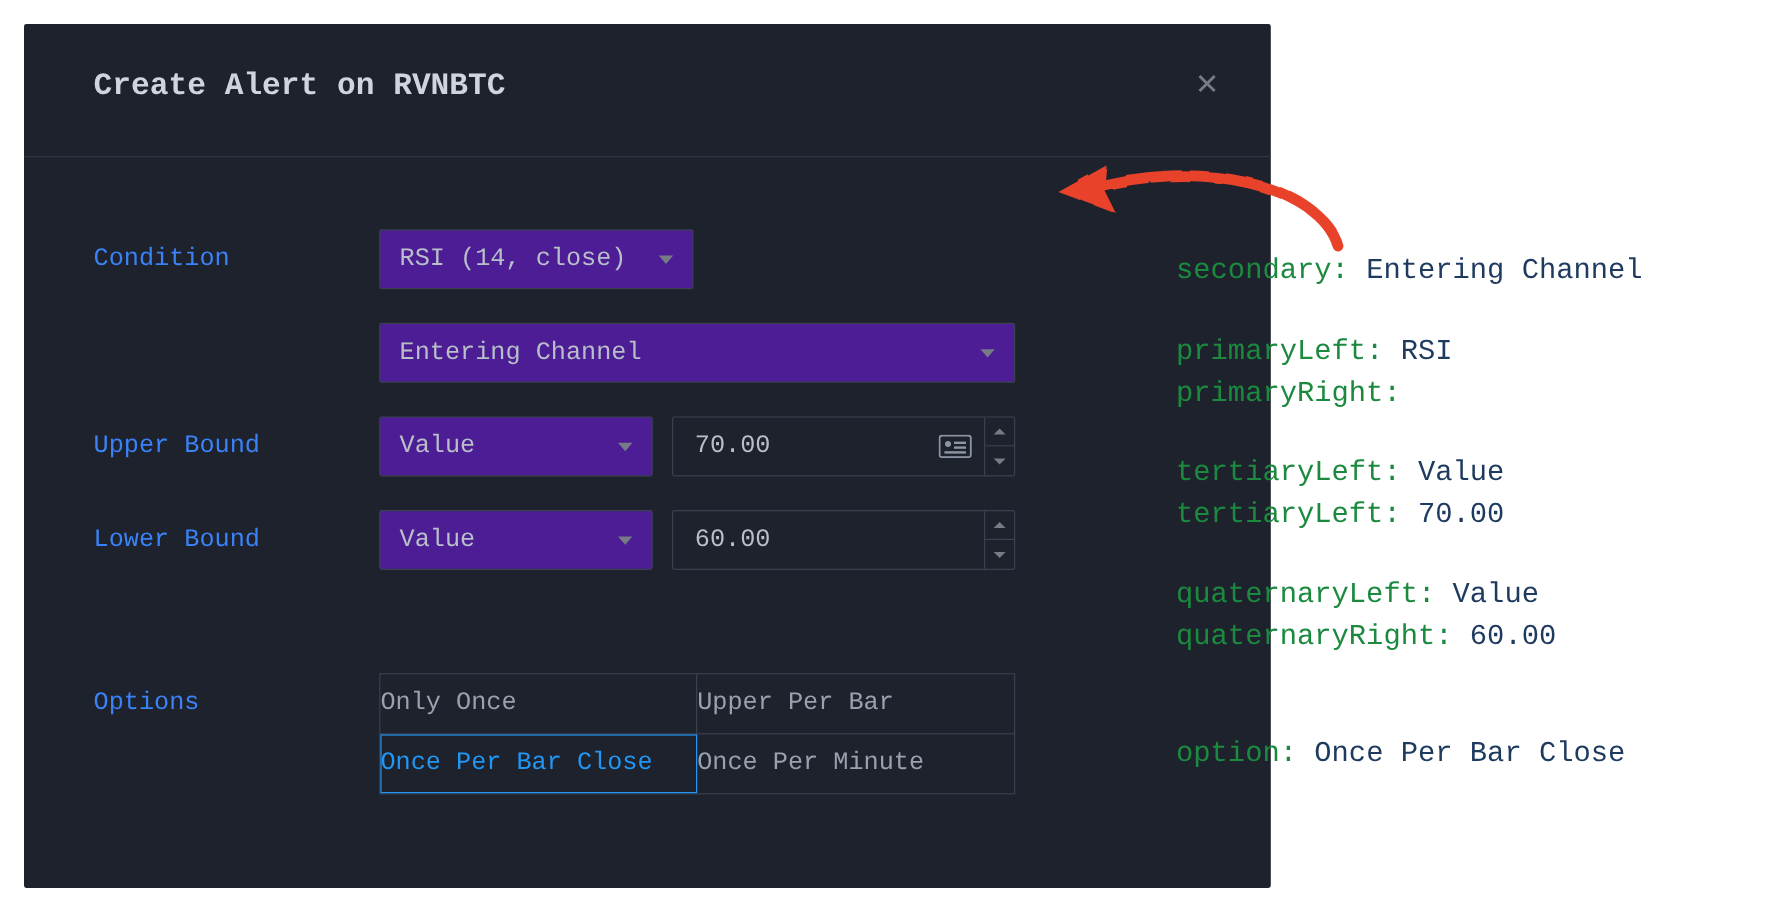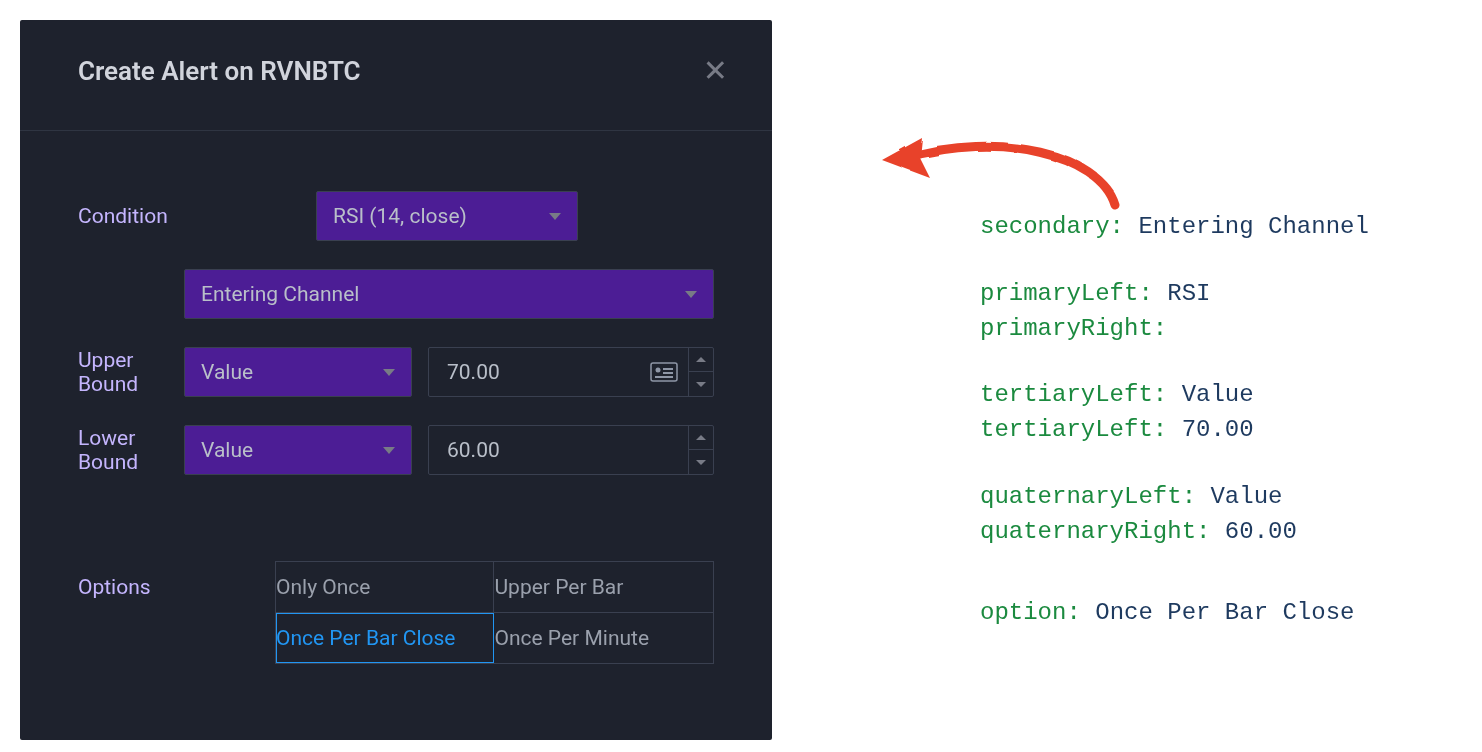--- a/index.html
+++ b/index.html
@@ -11,24 +11,25 @@
       font-family: -apple-system, BlinkMacSystemFont, "Segoe UI", Roboto, Helvetica, Arial, sans-serif;
       background: #fff;
       width: 1482px;
       height: 752px;
       position: relative;
     }
     .dialog {
       position: absolute;
       left: 20px;
       top: 20px;
-      width: 752px;
+      width: 1039px;
       height: 720px;
       background: #1e222d;
       border-radius: 2px;
+      font-family: Liberation Mono, monospace;
     }
     .dialog-header {
       display: flex;
       align-items: center;
       justify-content: space-between;
       padding: 32px 40px 40px 58px;
       border-bottom: 1px solid #2f3542;
     }
     .dialog-title {
       color: #d1d4dc;
@@ -46,21 +47,21 @@
     .dialog-body {
       padding: 60px 58px 30px 58px;
     }
     .form-row {
       display: flex;
       align-items: center;
       margin-bottom: 28px;
     }
     .form-label {
       width: 238px;
-      color: #c4b5fd;
+      color: #3b82f6;
       font-size: 21px;
       font-weight: 400;
     }
     .form-controls {
       display: flex;
       gap: 16px;
       flex: 1;
     }
     .dropdown {
       display: flex;
@@ -194,21 +195,21 @@
       top: 210px;
       font-family: "SFMono-Regular", Consolas, "Liberation Mono", Menlo, monospace;
       font-size: 24px;
       line-height: 1.45;
       color: #24365a;
     }
     .ann-group-sm {
       margin-bottom: 32px;
     }
     .ann-group-lg {
-      margin-bottom: 46px;
+      margin-bottom: 62px;
     }
     .ann-key {
       color: #1b8a3f;
     }
     .ann-val {
       color: #1e3a5f;
     }
     
     .arrow-svg {
       position: absolute;

